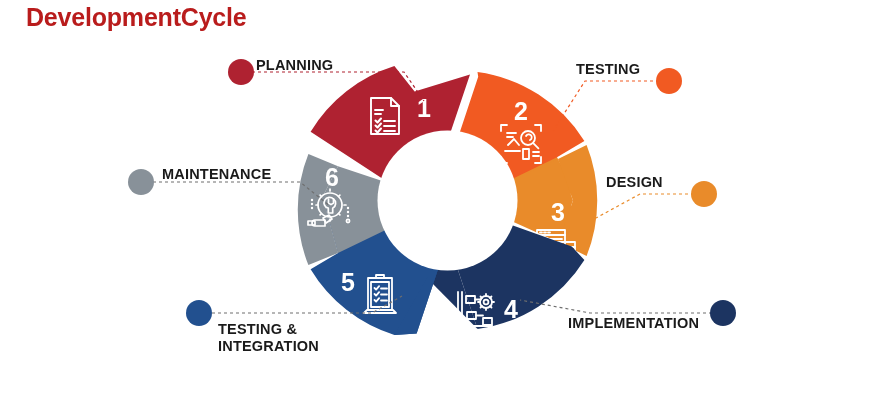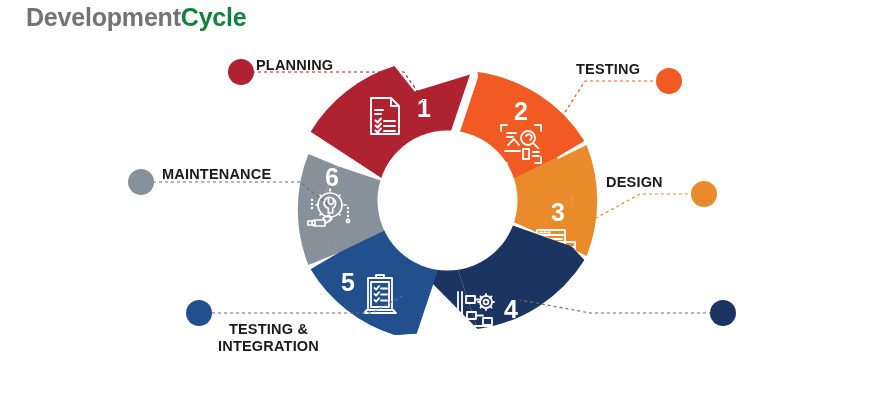--- a/index.html
+++ b/index.html
@@ -18,22 +18,22 @@
 
   .title {
     position: absolute;
     left: 26px;
     top: 3px;
     font-size: 25px;
     font-weight: 700;
     letter-spacing: -0.2px;
     white-space: nowrap;
   }
-  .title .t-accent { color: #737373; }
-  .title .t-plain  { color: #15803d; }
+  .title .t-accent { color: #b91c1c; }
+  .title .t-plain  { color: #b91c1c; }
 
   .stage {
     position: absolute;
     left: 0; top: 0;
     width: 885px;
     height: 401px;
   }
 
   .wheel {
     position: absolute;
@@ -48,21 +48,20 @@
   }
 
   .callout-label {
     position: absolute;
     font-size: 14.5px;
     font-weight: 700;
     color: #1A1A1A;
     letter-spacing: 0.2px;
     line-height: 17px;
     white-space: pre-line;
-    text-align: center;
   }
 
   .dot {
     position: absolute;
     border-radius: 50%;
   }
 
   .lbl-planning        { left: 256px; top: 57px; }
   .lbl-analysis        { left: 576px; top: 61px; }
   .lbl-design          { left: 606px; top: 174px; }
@@ -280,17 +279,18 @@
   <div class="dot" style="left:228px; top:59px; width:26px; height:26px; background:#AF2231;"></div>
   <div class="dot" style="left:656px; top:68px; width:26px; height:26px; background:#F15A22;"></div>
   <div class="dot" style="left:691px; top:181px; width:26px; height:26px; background:#E98B2A;"></div>
   <div class="dot" style="left:710px; top:300px; width:26px; height:26px; background:#1C3461;"></div>
   <div class="dot" style="left:186px; top:300px; width:26px; height:26px; background:#22508F;"></div>
   <div class="dot" style="left:128px; top:169px; width:26px; height:26px; background:#889199;"></div>
 
   <div class="callout-label lbl-planning">PLANNING</div>
   <div class="callout-label lbl-analysis">TESTING</div>
   <div class="callout-label lbl-design">DESIGN</div>
+  <div class="callout-label lbl-implementation">IMPLEMENTATION</div>
   <div class="callout-label lbl-testing">TESTING &amp;
 INTEGRATION</div>
   <div class="callout-label lbl-maintenance">MAINTENANCE</div>
 
 </div>
 
 </body></html>

